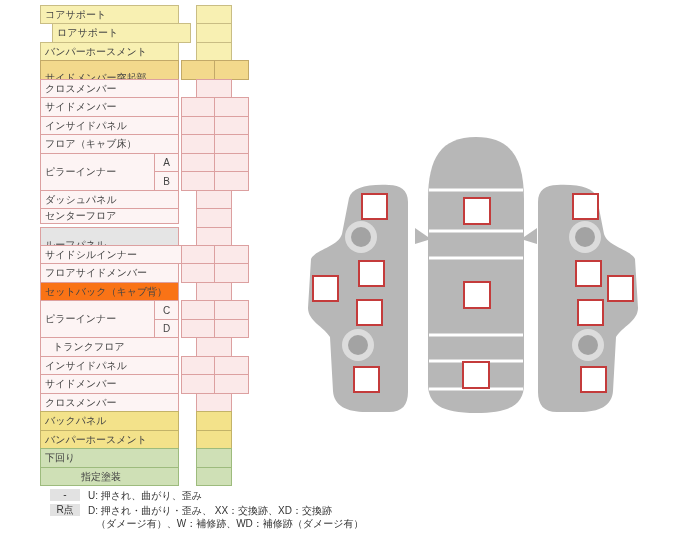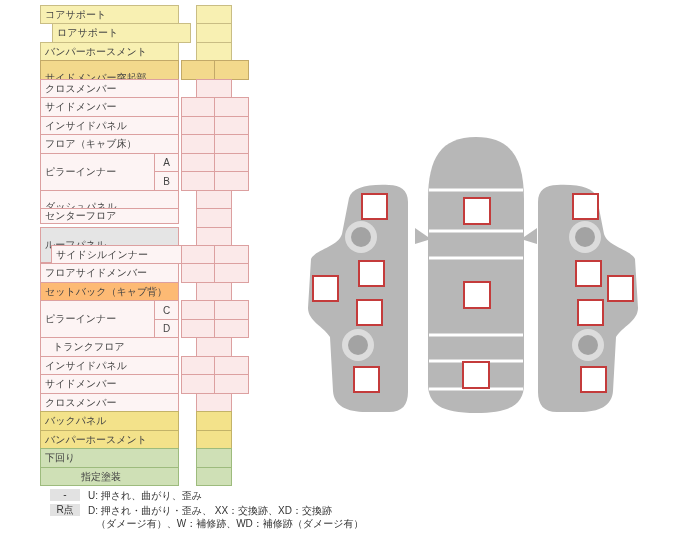--- a/index.html
+++ b/index.html
@@ -45,33 +45,33 @@
       <div class="box lbl" style="left: 0px; top: 129px; width: 139px; height: 20px; background: rgb(253, 244, 244); border-color: rgb(220, 160, 160);">フロア（キャブ床）</div>
       <div class="box cell" style="left: 141px; top: 129px; width: 34px; height: 20px; background: rgb(251, 233, 233); border-color: rgb(220, 160, 160);"></div>
       <div class="box cell" style="left: 174px; top: 129px; width: 35px; height: 20px; background: rgb(251, 233, 233); border-color: rgb(220, 160, 160);"></div>
       <div class="box lbl" style="left: 0px; top: 148px; width: 115px; height: 38px; background: rgb(253, 244, 244); border-color: rgb(220, 160, 160);">ピラーインナー</div>
       <div class="box sub" style="left: 114px; top: 148px; width: 25px; height: 19px; background: rgb(253, 244, 244); border-color: rgb(220, 160, 160);">A</div>
       <div class="box cell" style="left: 141px; top: 148px; width: 34px; height: 19px; background: rgb(251, 233, 233); border-color: rgb(220, 160, 160);"></div>
       <div class="box cell" style="left: 174px; top: 148px; width: 35px; height: 19px; background: rgb(251, 233, 233); border-color: rgb(220, 160, 160);"></div>
       <div class="box sub" style="left: 114px; top: 166px; width: 25px; height: 20px; background: rgb(253, 244, 244); border-color: rgb(220, 160, 160);">B</div>
       <div class="box cell" style="left: 141px; top: 166px; width: 34px; height: 20px; background: rgb(251, 233, 233); border-color: rgb(220, 160, 160);"></div>
       <div class="box cell" style="left: 174px; top: 166px; width: 35px; height: 20px; background: rgb(251, 233, 233); border-color: rgb(220, 160, 160);"></div>
-      <div class="box lbl" style="left: 0px; top: 185px; width: 139px; height: 34px; background: rgb(253, 244, 244); border-color: rgb(220, 160, 160);">ダッシュパネル</div>
+      <div class="box lbl" style="left: 0px; top: 185px; width: 139px; height: 19px; background: rgb(253, 244, 244); border-color: rgb(220, 160, 160);">ダッシュパネル</div>
       <div class="box cell" style="left: 156px; top: 185px; width: 36px; height: 19px; background: rgb(251, 233, 233); border-color: rgb(220, 160, 160);"></div>
       <div class="box lbl" style="left: 0px; top: 203px; width: 139px; height: 16px; background: rgb(253, 244, 244); border-color: rgb(220, 160, 160);">センターフロア</div>
       <div class="box cell" style="left: 156px; top: 203px; width: 36px; height: 20px; background: rgb(251, 233, 233); border-color: rgb(220, 160, 160);"></div>
       <div class="box lbl" style="left: 0px; top: 222px; width: 139px; height: 36px; background: #e5e5e5; border-color: rgb(220, 160, 160);">ルーフパネル</div>
       <div class="box cell" style="left: 156px; top: 222px; width: 36px; height: 19px; background: rgb(251, 233, 233); border-color: rgb(220, 160, 160);"></div>
-      <div class="box lbl" style="left: 11px; top: 240px; width: 153px; height: 19px; background: rgb(253, 244, 244); border-color: rgb(220, 160, 160);">サイドシルインナー</div>
+      <div class="box lbl" style="left: 0px; top: 240px; width: 153px; height: 19px; background: rgb(253, 244, 244); border-color: rgb(220, 160, 160);">サイドシルインナー</div>
       <div class="box cell" style="left: 141px; top: 240px; width: 34px; height: 19px; background: rgb(251, 233, 233); border-color: rgb(220, 160, 160);"></div>
       <div class="box cell" style="left: 174px; top: 240px; width: 35px; height: 19px; background: rgb(251, 233, 233); border-color: rgb(220, 160, 160);"></div>
       <div class="box lbl" style="left: 0px; top: 258px; width: 139px; height: 20px; background: rgb(253, 244, 244); border-color: rgb(220, 160, 160);">フロアサイドメンバー</div>
       <div class="box cell" style="left: 141px; top: 258px; width: 34px; height: 20px; background: rgb(251, 233, 233); border-color: rgb(220, 160, 160);"></div>
       <div class="box cell" style="left: 174px; top: 258px; width: 35px; height: 20px; background: rgb(251, 233, 233); border-color: rgb(220, 160, 160);"></div>
-      <div class="box lbl" style="left: 0px; top: 277px; width: 139px; height: 19px; background: #fdba74; border-color: rgb(220, 160, 160);">セットバック（キャブ背）</div>
+      <div class="box lbl" style="left: 0px; top: 277px; width: 139px; height: 19px; background: #f97316; border-color: rgb(220, 160, 160);">セットバック（キャブ背）</div>
       <div class="box cell" style="left: 156px; top: 277px; width: 36px; height: 19px; background: rgb(251, 233, 233); border-color: rgb(220, 160, 160);"></div>
       <div class="box lbl" style="left: 0px; top: 295px; width: 115px; height: 38px; background: rgb(253, 244, 244); border-color: rgb(220, 160, 160);">ピラーインナー</div>
       <div class="box sub" style="left: 114px; top: 295px; width: 25px; height: 20px; background: rgb(253, 244, 244); border-color: rgb(220, 160, 160);">C</div>
       <div class="box cell" style="left: 141px; top: 295px; width: 34px; height: 20px; background: rgb(251, 233, 233); border-color: rgb(220, 160, 160);"></div>
       <div class="box cell" style="left: 174px; top: 295px; width: 35px; height: 20px; background: rgb(251, 233, 233); border-color: rgb(220, 160, 160);"></div>
       <div class="box sub" style="left: 114px; top: 314px; width: 25px; height: 19px; background: rgb(253, 244, 244); border-color: rgb(220, 160, 160);">D</div>
       <div class="box cell" style="left: 141px; top: 314px; width: 34px; height: 19px; background: rgb(251, 233, 233); border-color: rgb(220, 160, 160);"></div>
       <div class="box cell" style="left: 174px; top: 314px; width: 35px; height: 19px; background: rgb(251, 233, 233); border-color: rgb(220, 160, 160);"></div>
       <div class="box lbl" style="left: 0px; top: 332px; width: 139px; height: 20px; background: rgb(253, 244, 244); border-color: rgb(220, 160, 160); padding-left: 12px;">トランクフロア</div>
       <div class="box cell" style="left: 156px; top: 332px; width: 36px; height: 20px; background: rgb(251, 233, 233); border-color: rgb(220, 160, 160);"></div>

